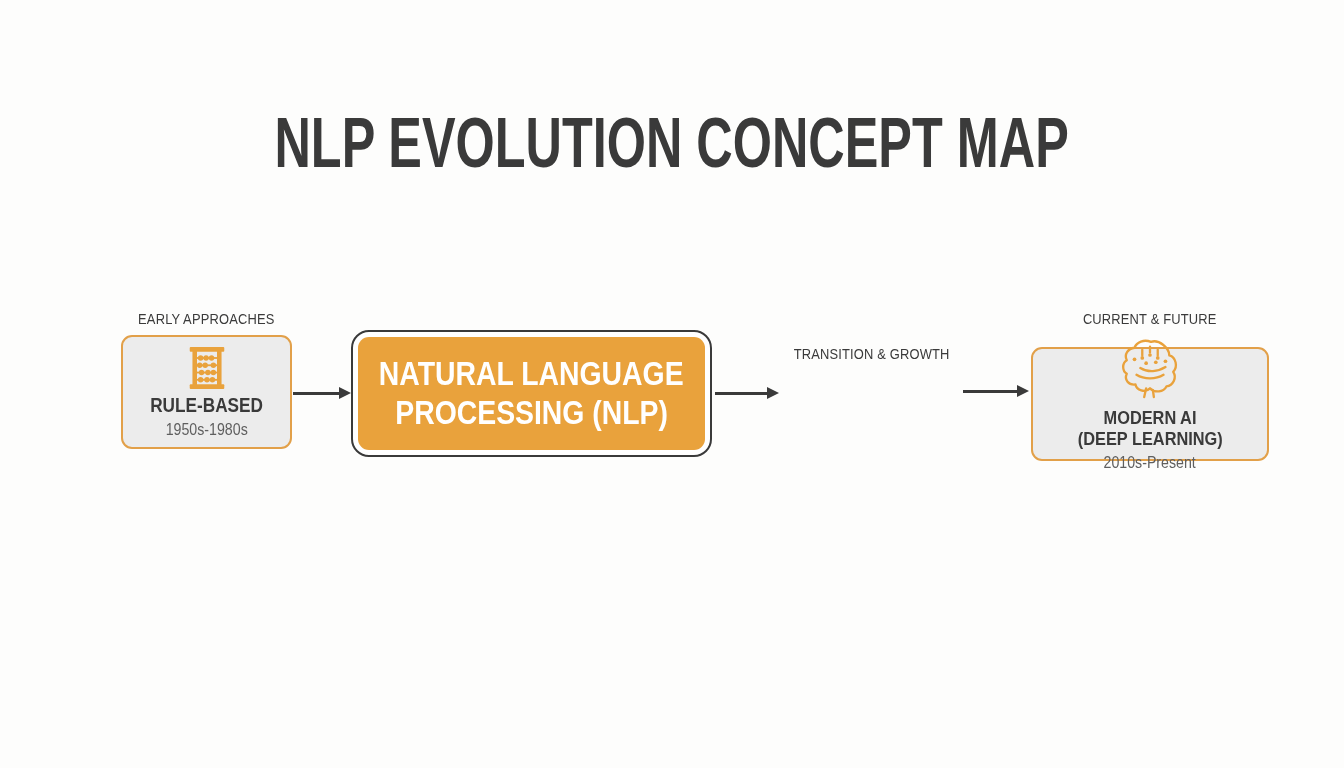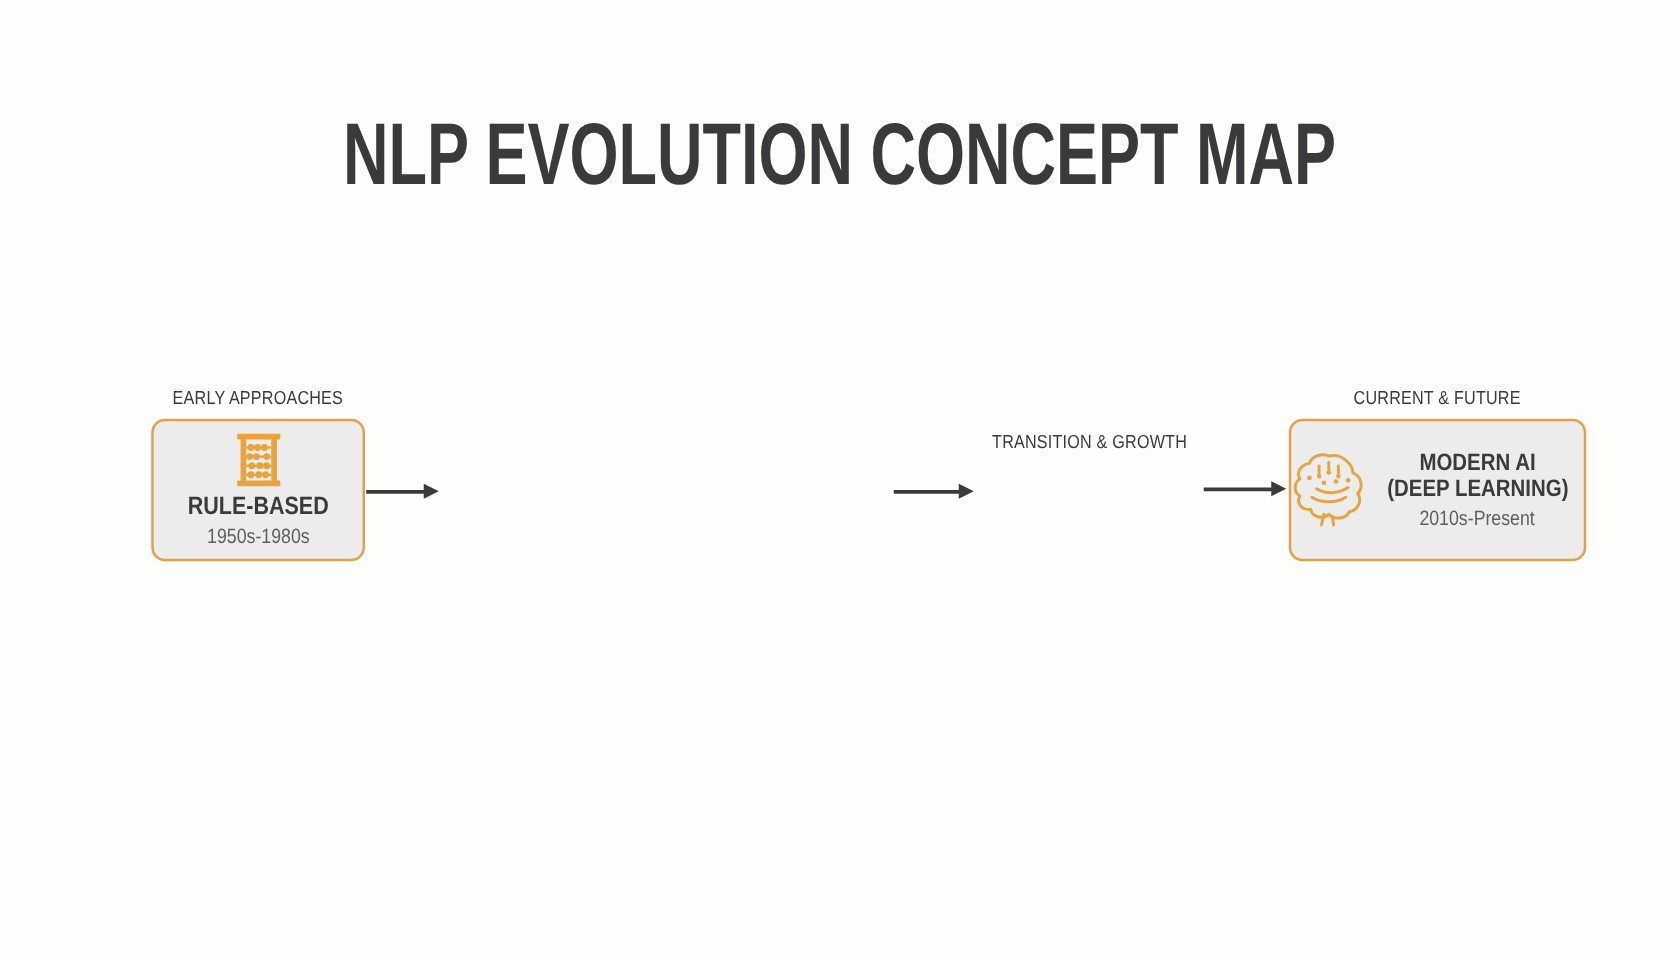--- a/index.html
+++ b/index.html
@@ -9,21 +9,21 @@
     width: 1344px;
     height: 768px;
     background: #fdfdfc;
     overflow: hidden;
     font-family: "Liberation Sans", sans-serif;
     color: #3b3b3b;
   }
   .page-title {
     position: absolute;
     left: 0; right: 0;
-    top: 88px;
+    top: 108px;
     text-align: center;
     font-size: 70px;
     font-weight: 700;
     color: #3a3a3a;
     line-height: 1;
     white-space: nowrap;
   }
   .cond-xl { display: inline-block; transform: scaleX(0.72); transform-origin: 50% 50%; white-space: nowrap; }
   .cond    { display: inline-block; transform: scaleX(0.86); transform-origin: 50% 50%; white-space: nowrap; }
 
@@ -40,21 +40,21 @@
   .node {
     position: absolute;
     background: #ececec;
     border: 2.5px solid #e2a049;
     border-radius: 11px;
     display: flex;
     flex-direction: column;
     align-items: center;
     justify-content: center;
   }
-  .node.horizontal { flex-direction: row; gap: 6px; padding: 0 20px; }
+  .node.horizontal { flex-direction: column; gap: 6px; padding: 0 20px; margin-top: 12px; }
   .node-textcol { display: flex; flex-direction: column; align-items: center; }
 
   .node-icon { flex: 0 0 auto; margin-bottom: 4px; }
   .node.horizontal .node-icon { margin-bottom: 0; }
 
   .node-name {
     font-size: 20px;
     font-weight: 700;
     color: #3a3a3a;
     line-height: 1.12;
@@ -159,20 +159,26 @@
     <div class="node-name">
       <span class="cond">RULE-BASED</span>
     </div>
     <div class="node-period">
       <span class="cond">1950s-1980s</span>
     </div>
   </div>
 
   <div class="arrow" style="left:293px; top:392px; width:47px;"></div>
 
+  <div class="center-node-outer">
+    <div class="center-node-inner">
+      <span class="cond">NATURAL LANGUAGE</span>
+      <span class="cond">PROCESSING (NLP)</span>
+    </div>
+  </div>
 
   <div class="arrow" style="left:715px; top:392px; width:53px;"></div>
 
 
   <div class="arrow" style="left:963px; top:390px; width:55px;"></div>
 
   <div class="node horizontal" style="left:1031px; top:335px; width:238px; height:114px;">
     <span class="node-icon">
       <svg width="58" height="64" viewBox="0 0 60 66" fill="none" stroke="#E9A23C" stroke-width="2.4" stroke-linecap="round" stroke-linejoin="round">
         <path d="M31 5 C24 2 16 5 14 11 C7 12 3 18 6 24 C1 27 1 35 6 38 C3 44 8 50 15 49 C16 55 25 58 30 53 C35 58 44 57 47 51 C54 50 58 42 54 36 C59 31 57 21 50 19 C50 11 39 2 31 5 Z"></path>

